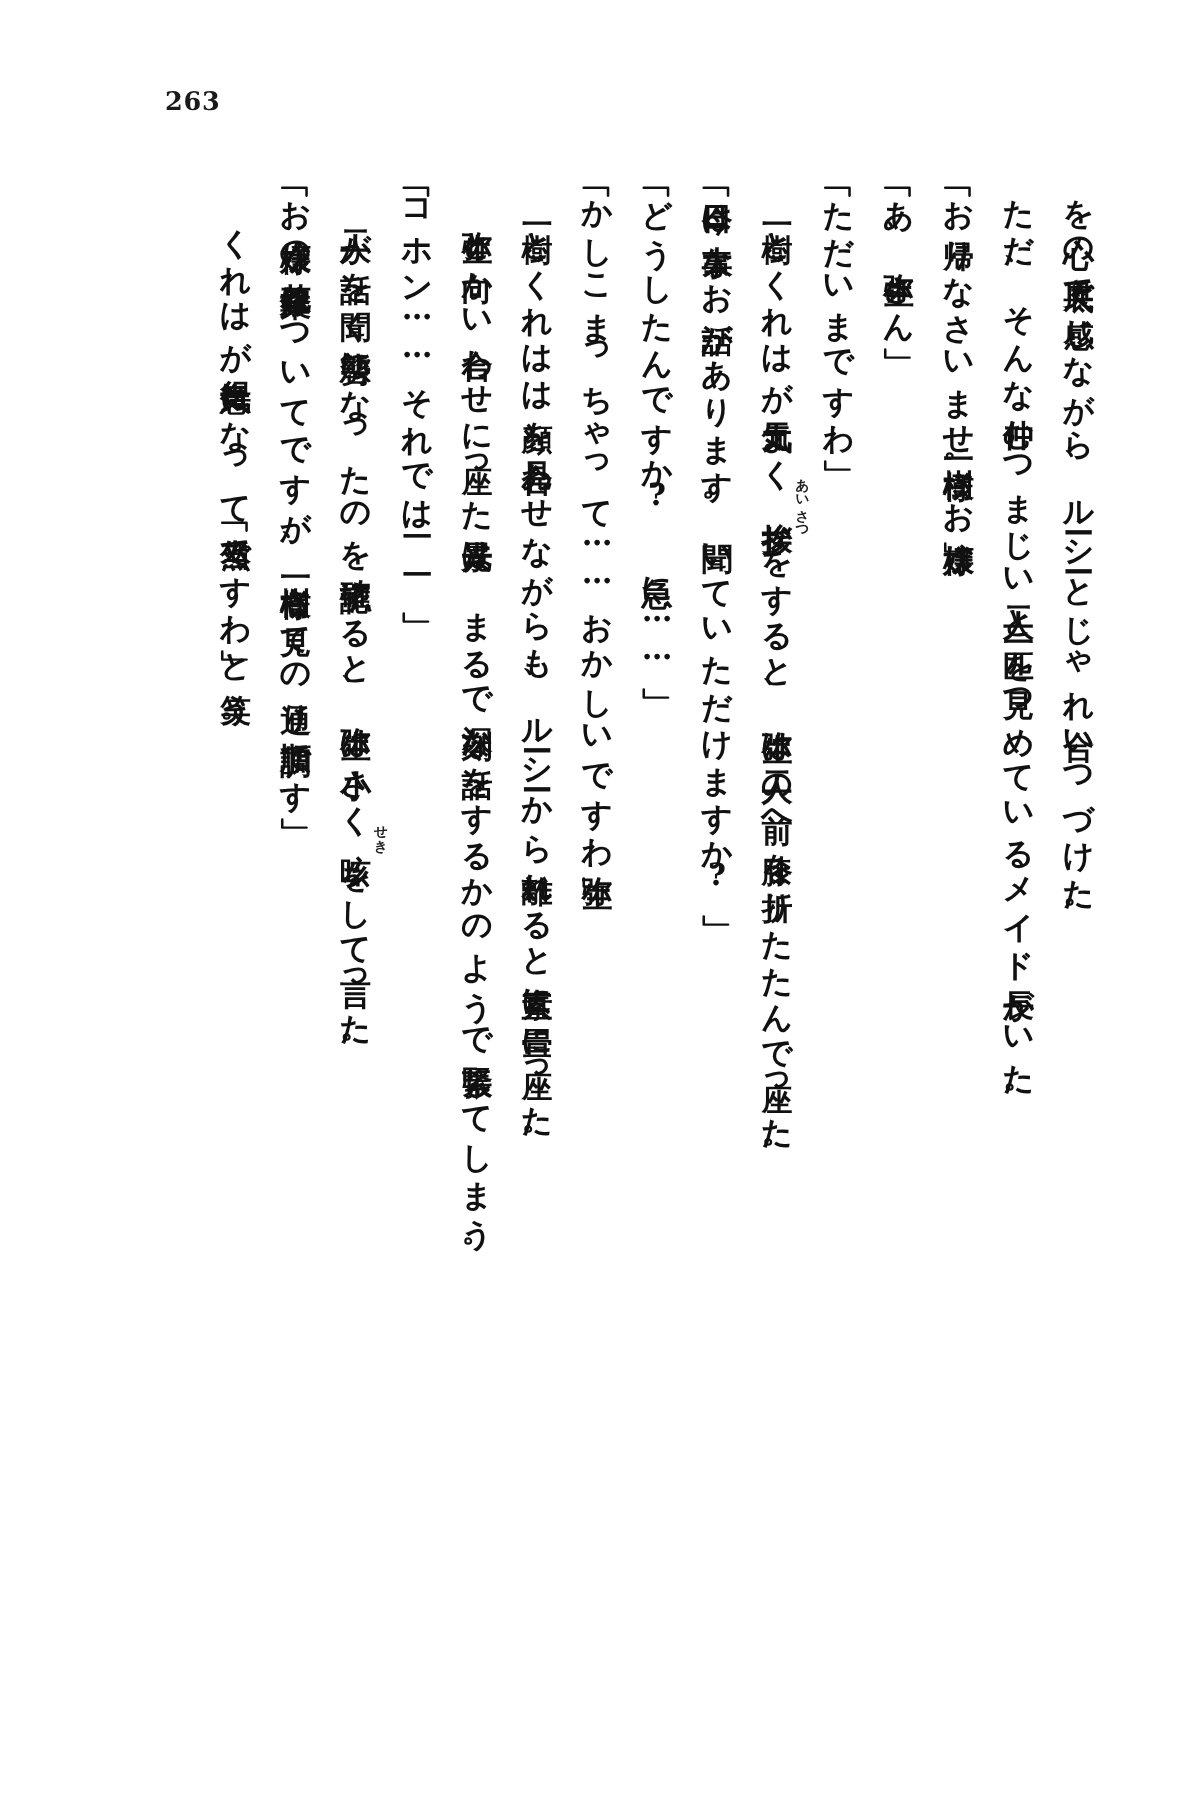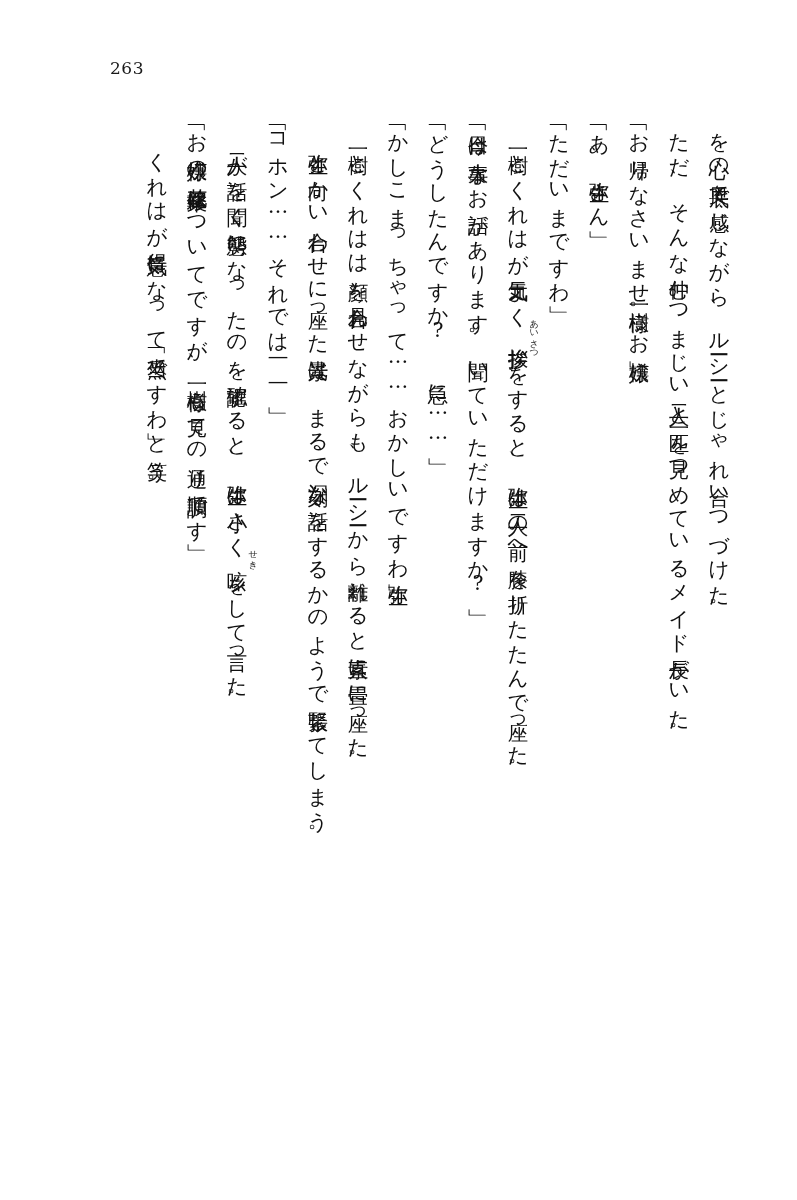--- a/index.html
+++ b/index.html
@@ -12,20 +12,21 @@
     height: 1200px;
     overflow: hidden;
     font-family: "DejaVu Serif", "Liberation Serif", serif;
     color: #1a1a1a;
   }
   .page {
     position: relative;
     width: 797px;
     height: 1200px;
     box-sizing: border-box;
+    font-weight: bold;
   }
   .page-number {
     position: absolute;
     top: 58px;
     left: 110px;
     font-size: 17px;
     letter-spacing: 0.5px;
     color: #1a1a1a;
     font-family: "DejaVu Serif", "Liberation Serif", serif;
   }

